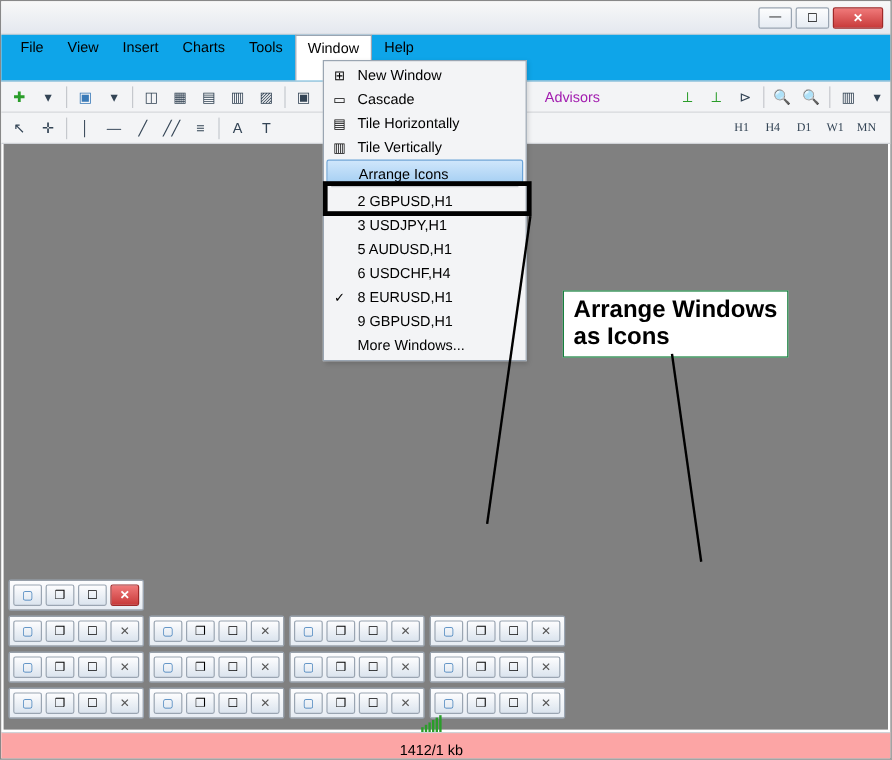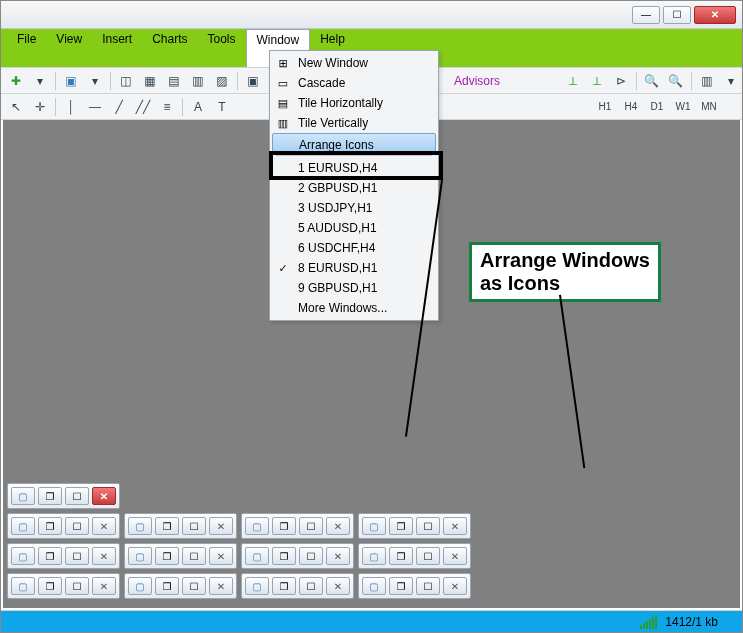--- a/index.html
+++ b/index.html
@@ -1,42 +1,42 @@
 <!DOCTYPE html>
 <html><head>
 <meta charset="utf-8">
 <style>
 * { box-sizing: border-box; margin: 0; padding: 0; }
 body { font-family: "Segoe UI", Tahoma, sans-serif; font-size: 12px; background: #fff; width: 743px; height: 633px; overflow: hidden; border: 1px solid #888; position: relative; }
 .titlebar { height: 28px; background: linear-gradient(#f8f8f8,#e4e8ef); border-bottom: 1px solid #c5c8cd; display: flex; justify-content: flex-end; align-items: center; padding-right: 6px; gap: 3px; }
 .winbtn { width: 28px; height: 18px; display: flex; align-items: center; justify-content: center; border: 1px solid #9aa5b2; border-radius: 2px; background: linear-gradient(#fdfdfe,#e6ecf3); font-size: 10px; }
 .winbtn.close { background: linear-gradient(#f07a7a,#c83a3a); border-color: #a02828; color:#fff; font-weight:bold; width:42px; }
-.menubar { height: 39px; background: #84cc16; display: flex; align-items: stretch; padding-left: 6px; border-bottom: 1px solid #d0d3d8; position: relative; z-index: 10; }
+.menubar { height: 39px; background: #0ea5e9; display: flex; align-items: stretch; padding-left: 6px; border-bottom: 1px solid #d0d3d8; position: relative; z-index: 10; }
 .menuitem { padding: 3px 10px 0; cursor: default; }
 .menuitem.open { background:#fff; border:1px solid #9aa5b2; border-bottom:none; }
 .toolbar { height: 26px; background:#f3f4f6; border-bottom:1px solid #d0d3d8; display:flex; align-items:center; padding-left:4px; gap:2px; position:relative; z-index:5; }
 .tbtn { width:22px; height:20px; display:flex; align-items:center; justify-content:center; font-size:12px; color:#345; }
 .tsep { width:1px; height:18px; background:#c5c8cd; margin:0 2px; }
 .workspace { position:absolute; top:102px; left:2px; right:2px; bottom:24px; background:#808080; }
 .dropdown { position:absolute; top:49px; left:268px; width:170px; background:#f3f4f6; border:1px solid #9aa5b2; padding:2px; z-index:20; box-shadow:2px 2px 4px rgba(0,0,0,0.15); }
 .ddrow { display:flex; align-items:center; height:20px; padding:0 6px 0 2px; gap:6px; }
 .ddrow .icocol { width:18px; display:flex; justify-content:center; font-size:11px; }
 .ddsep { height:1px; background:#c5c8cd; margin:2px 4px; }
 .ddrow.hl { background:linear-gradient(#cfe6fb,#a7d0f3); border:1px solid #6aa3d8; border-radius:2px;align-items:flex-end; }
 .annot-box { position:absolute; top:150px; left:268px; width:174px; height:29px; border:4px solid #000; z-index:25; pointer-events:none; }
-.annot-text { position:absolute; top:241px; left:468px; background:#fff; padding:4px 8px; border:3px solid #15803d; font-family:Arial,sans-serif; font-size:20px; font-weight:bold; line-height:1.15; }
+.annot-text { position:absolute; top:241px; left:468px; background:#fff; padding:4px 8px; border:1px solid #15803d; font-family:Arial,sans-serif; font-size:20px; font-weight:bold; line-height:1.15; }
 .annot-line1 { position:absolute; top:179px; left:440px; width:2px; height:259px; background:#000; transform:rotate(8deg); transform-origin:top left; z-index:24; }
 .annot-line2 { position:absolute; top:294px; left:558px; width:2px; height:175px; background:#000; transform:rotate(-8deg); transform-origin:top left; z-index:24; }
 .iconrow { position:absolute; left:4px; display:flex; gap:4px; }
 .minwin { display:flex; gap:3px; padding:3px; background:linear-gradient(#fdfdfe,#e6ecf3); border:1px solid #9aa5b2; border-radius:2px; }
 .minbtn { width:24px; height:18px; display:flex; align-items:center; justify-content:center; border:1px solid #9aa5b2; border-radius:2px; background:linear-gradient(#fdfdfe,#dbe4ee); font-size:10px; }
 .minbtn.x { color:#555; }
 .minbtn.red { background:linear-gradient(#f07a7a,#c83a3a); border-color:#a02828; color:#fff; font-weight:bold; }
 .minbtn.ico { color:#3a7ab8; }
-.statusbar { position:absolute; bottom:0; left:0; right:0; height:22px; background:#0ea5e9; border-top:1px solid #d0d3d8; display:flex; align-items:center; justify-content:flex-end; padding-right:24px; gap:8px; }
+.statusbar { position:absolute; bottom:0; left:0; right:0; height:22px; background:#fca5a5; border-top:1px solid #d0d3d8; display:flex; align-items:center; justify-content:flex-end; padding-right:24px; gap:8px;flex-direction:column; }
 .sigbars { display:flex; align-items:flex-end; gap:1px; }
 .sigbars span { width:2px; background:#2a9d2a; }
 .advlabel { position:absolute; left:453px; font-size:12px; color:#a21caf; }
 .tfbtn { width:24px; height:20px; display:flex; align-items:center; justify-content:center; font-size:10px; color:#345; }
 </style>
 </head>
 <body>
 
 <div class="titlebar">
   <div class="winbtn">—</div>
@@ -87,21 +87,21 @@
   <div class="tsep"></div>
   <div class="tbtn">│</div>
   <div class="tbtn">—</div>
   <div class="tbtn">╱</div>
   <div class="tbtn">╱╱</div>
   <div class="tbtn">≡</div>
   <div class="tsep"></div>
   <div class="tbtn">A</div>
   <div class="tbtn">T</div>
   <div style="flex:1"></div>
-  <div id="tfcontainer" style="display:flex; gap:2px; margin-right:21px;">
+  <div id="tfcontainer" style="display:flex; gap:2px; margin-right:8px;font-family:Liberation Serif, serif;">
       <div class="tfbtn">H1</div>
       <div class="tfbtn">H4</div>
       <div class="tfbtn">D1</div>
       <div class="tfbtn">W1</div>
       <div class="tfbtn">MN</div>
     </div>
 </div>
 
 <div class="workspace" id="workspace">
     <div class="iconrow" style="top: 380px;">
@@ -207,24 +207,20 @@
     </div>
     <div class="ddrow">
       <span class="icocol">▥</span>
       <span>Tile Vertically</span>
     </div>
     <div class="ddrow hl">
       <span class="icocol"></span>
       <span>Arrange Icons</span>
     </div>
     <div class="ddsep"></div>
-    <div class="ddrow">
-      <span class="icocol"></span>
-      <span>1 EURUSD,H4</span>
-    </div>
     <div class="ddrow">
       <span class="icocol"></span>
       <span>2 GBPUSD,H1</span>
     </div>
     <div class="ddrow">
       <span class="icocol"></span>
       <span>3 USDJPY,H1</span>
     </div>
     <div class="ddrow">
       <span class="icocol"></span>

